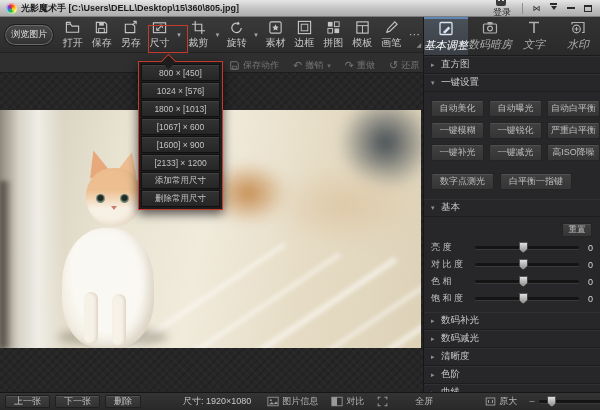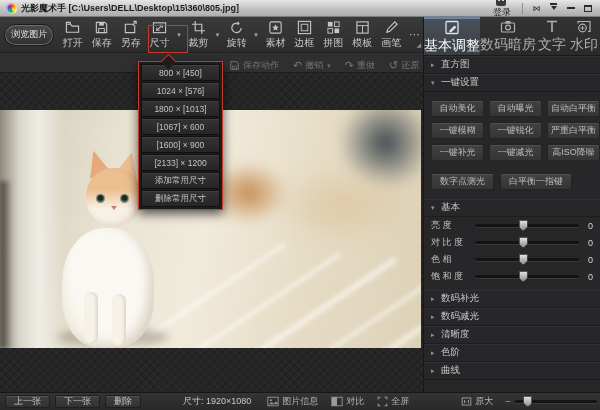--- a/index.html
+++ b/index.html
@@ -98,21 +98,21 @@
     background:#1d1d1d; transform:rotate(45deg); border-left:1px solid var(--red); border-top:1px solid var(--red); }
   .dd-item { height:17px; margin:1px; background:linear-gradient(#333,#262626); border:1px solid #111;
     box-shadow:inset 0 1px 0 #3f3f3f; color:#c4c4c4; font-size:8.5px; display:flex;
     align-items:center; justify-content:center; cursor:pointer; white-space:nowrap; }
 
   
   .right-panel { position:absolute; left:423px; top:17px; width:177px; height:375px;
     background:#27272a; border-left:1px solid #171717; overflow:hidden; }
   .ptabs { height:39px; display:flex; border-bottom:1px solid #1a1a1a; background:linear-gradient(#333,#2a2a2a); }
   .ptab { flex:1; display:flex; flex-direction:column; align-items:center; justify-content:center; cursor:pointer; }
-  .ptab .plabel { font-size:14px; color:#aeaeae; margin-top:2px; white-space:nowrap; }
+  .ptab .plabel { font-size:11px; color:#aeaeae; margin-top:2px; white-space:nowrap;font-style:italic; }
   .ptab.sel { background:linear-gradient(#4a5058,#3a3f46); border-top:2px solid #5f86b5; }
   .ptab.sel .plabel { color:#fff; }
   .sec-head { height:18px; display:flex; align-items:center; padding-left:7px;
     border-bottom:1px solid #1d1d1d; box-shadow:inset 0 1px 0 #303034; cursor:pointer; }
   .sec-arrow { font-size:7px; color:#8f8f8f; width:10px; }
   .sec-title { font-size:9.5px; color:#cacaca; }
   .onekey-grid { display:grid; grid-template-columns:repeat(3,53px); gap:5px; padding:8px 5px 4px 7px; }
   .pbtn { height:17px; background:linear-gradient(#414141,#353535); border:1px solid #242424;
     box-shadow:inset 0 1px 0 #4f4f4f; border-radius:2px; color:#bcbcbc; font-size:9px;
     display:flex; align-items:center; justify-content:center; cursor:pointer; white-space:nowrap; }
@@ -407,20 +407,23 @@
   </div>
   <div class="onekey-wide">
     <div class="pbtn">数字点测光</div>
     <div class="pbtn">白平衡一指键</div>
   </div>
 
   <div class="sec-head">
     <span class="sec-arrow">▾</span>
     <span class="sec-title">基本</span>
   </div>
+  <div class="reset-row">
+    <div class="pbtn reset-btn">重置</div>
+  </div>
   <div class="basic-pad">
     <div class="slider-row">
       <span class="sl-label">亮  度</span>
       <div class="sl-track">
           <div class="sl-thumb" style="left:42%"></div>
         </div>
       <span class="sl-value">0</span>
     </div>
     <div class="slider-row">
       <span class="sl-label">对 比 度</span>
@@ -484,21 +487,21 @@
   </div>
 
   <div class="st-item" style="margin-left:13px;">
     <svg width="12" height="11" viewBox="0 0 14 12">
         <rect x="1" y="1" width="12" height="10" fill="none" stroke="#9a9a9a"></rect>
         <rect x="1" y="1" width="6" height="10" fill="#9a9a9a"></rect>
       </svg>
     <span>对比</span>
   </div>
 
-  <div class="st-item" style="margin-left:13px;">
+  <div class="st-item" style="margin-left:13px;gap:24px;">
     <svg width="11" height="11" viewBox="0 0 14 14">
         <path d="M1.5 4.5v-3h3M9.5 1.5h3v3M12.5 9.5v3h-3M4.5 12.5h-3v-3" fill="none" stroke="#9a9a9a" stroke-width="1.3"></path>
       </svg>
     <span>全屏</span>
   </div>
 
   <div class="st-item" style="margin-left:10px;margin-top:32px;">
     <svg width="11" height="11" viewBox="0 0 14 14">
         <path d="M7 1v4M7 13V9M1 7h4M13 7H9" stroke="#9a9a9a" stroke-width="1.2"></path>
         <path d="M7 1L5.5 3h3zM7 13l-1.5-2h3zM1 7l2-1.5v3zM13 7l-2-1.5v3z" fill="#9a9a9a"></path>

